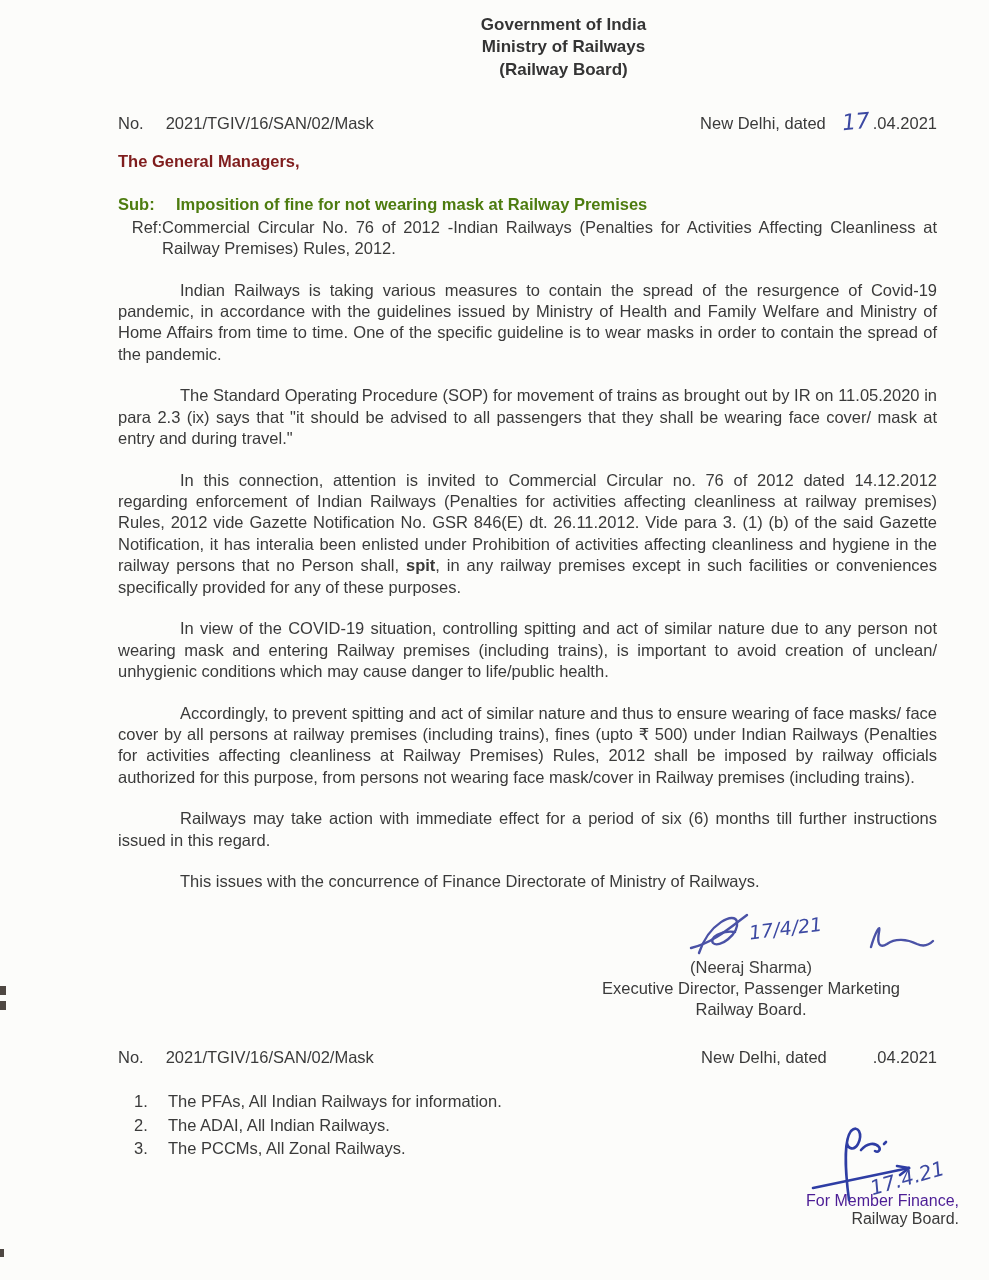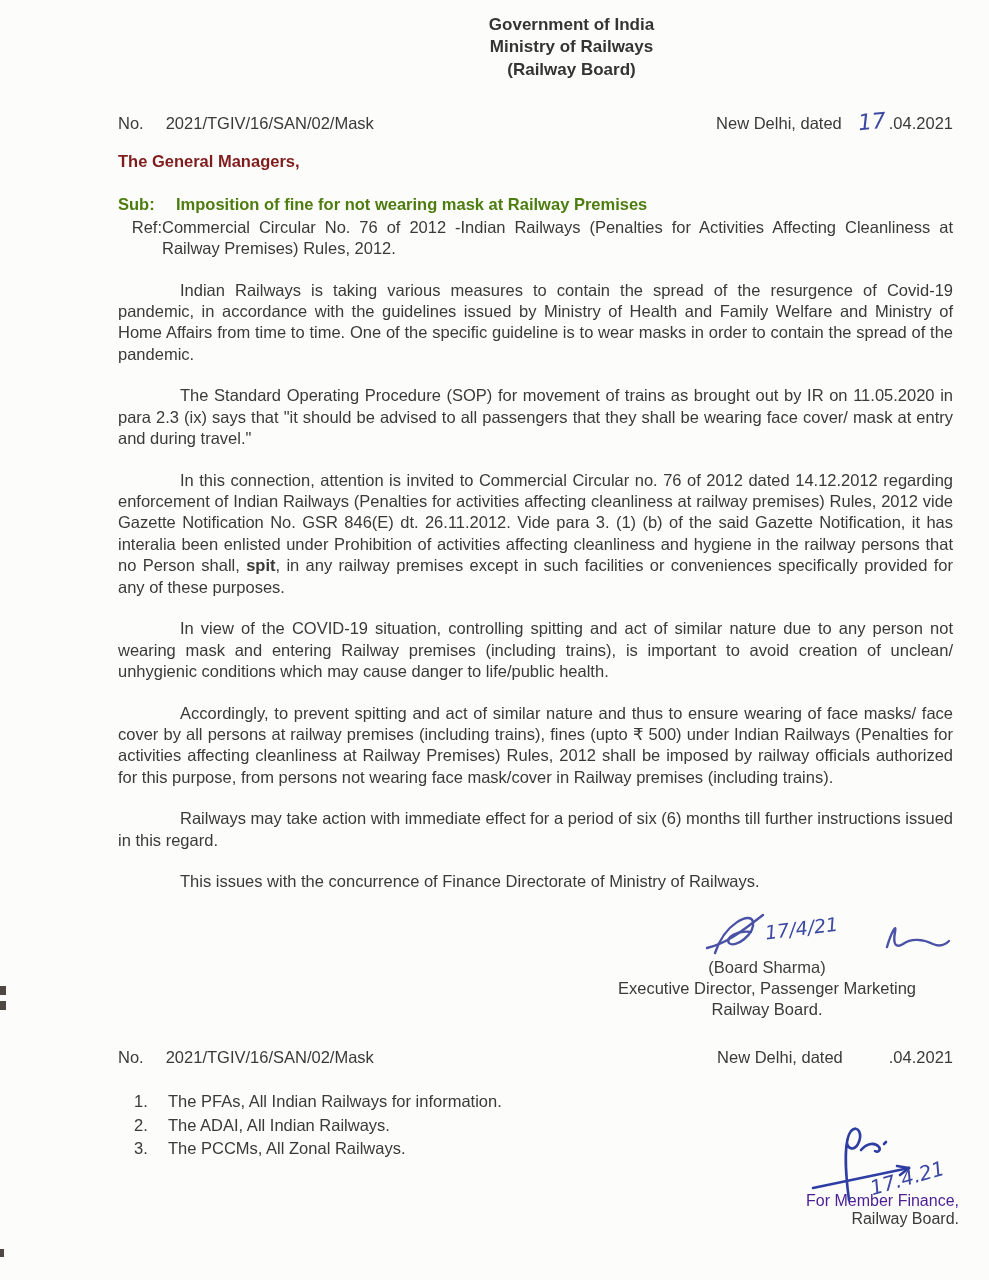--- a/index.html
+++ b/index.html
@@ -13,21 +13,21 @@
     width:989px;height:1280px;overflow:hidden;
     background:#ffffff;
     font-family:"Liberation Sans","DejaVu Sans",sans-serif;
     color:var(--text_color);
   }
   .page{
     position:relative;width:989px;height:1280px;
     background:var(--paper);
   }
   .content{
-    position:absolute;left:118px;right:36px;top:0;
+    position:absolute;left:118px;right:52px;top:0;
     font-size:16.5px;line-height:1.3;
   }
   
   .letterhead{
     margin-top:14px;padding-left:72px;
     text-align:center;font-weight:bold;font-size:17px;
     line-height:1.32;color:#343434;
   }
   
   .refline{
@@ -155,21 +155,21 @@
       <div class="scribble">
         <svg width="250" height="56" viewBox="0 0 250 56">
           <g fill="none" stroke="#4a52a6" stroke-width="2.4" stroke-linecap="round">
             <path d="M14 46 C 24 16, 50 4, 52 15 C 54 27, 34 42, 28 36 C 24 31, 36 23, 50 25"></path>
             <path d="M6 41 C 28 36, 46 20, 62 8"></path>
             <path d="M186 40 C 190 26, 196 15, 194 25 C 192 36, 194 42, 202 37 C 210 31, 222 32, 232 37 C 239 40, 244 38, 248 34"></path>
           </g>
         </svg>
         <span class="hand sigdate">17/4/21</span>
       </div>
-      <div class="sig-name">(Board Sharma)</div>
+      <div class="sig-name">(Neeraj Sharma)</div>
       <div>Executive Director, Passenger Marketing</div>
       <div>Railway Board.</div>
     </div>
 
     <div class="refline bottom">
       <div class="refno">
         <span class="no-label">No.</span><span>2021/TGIV/16/SAN/02/Mask</span>
       </div>
       <div class="dateline">
         <span>New Delhi, dated</span><span class="gap-date"></span><span>.04.2021</span>

